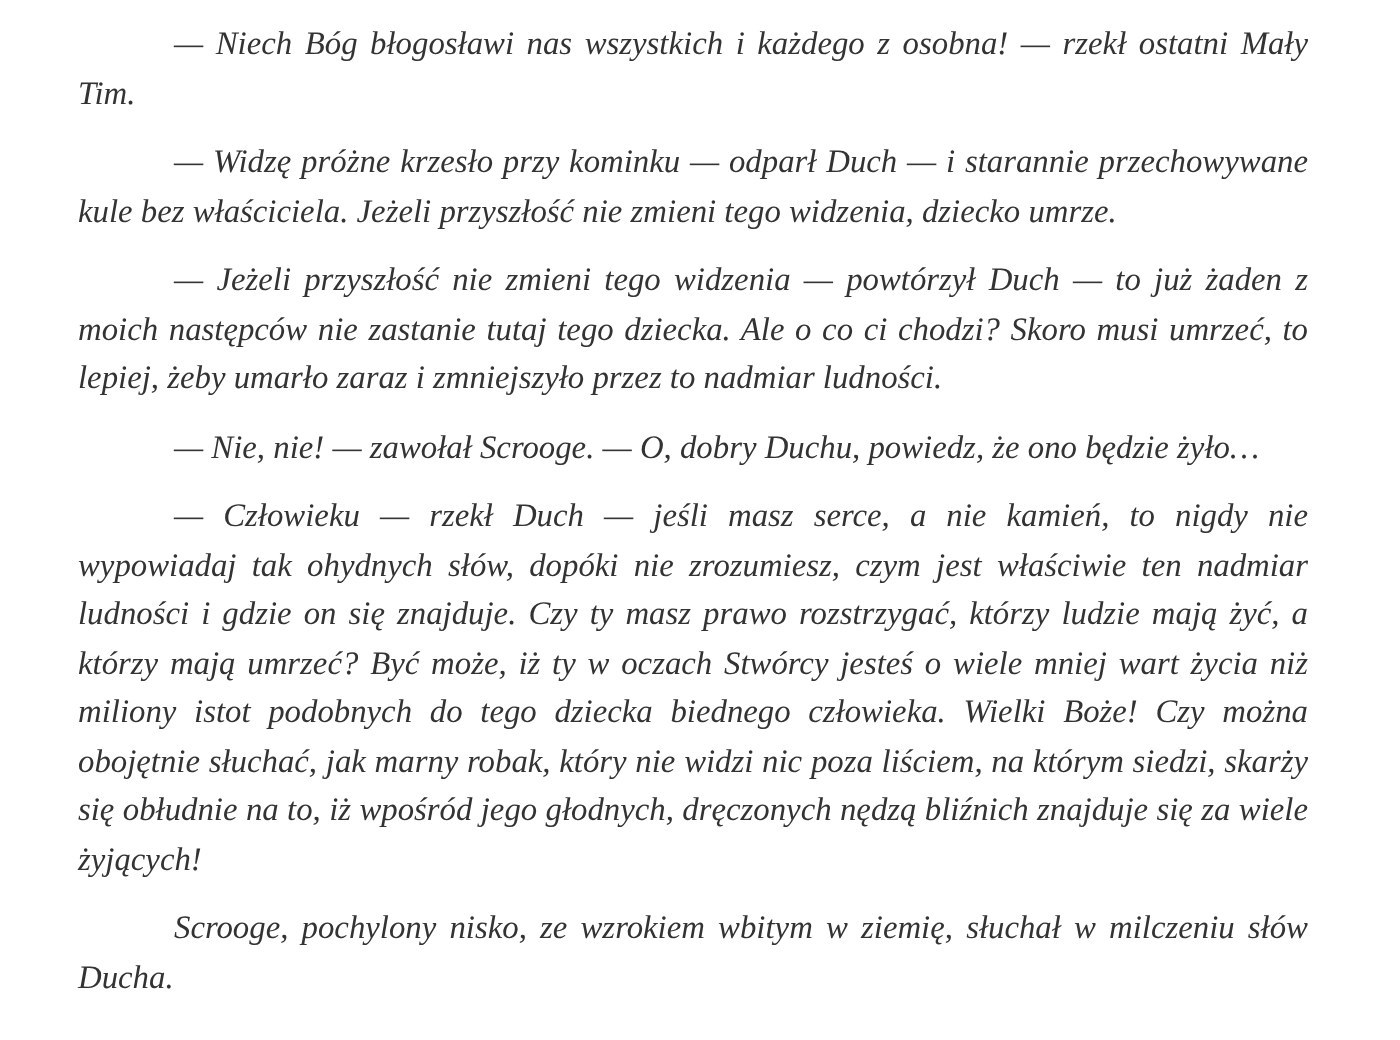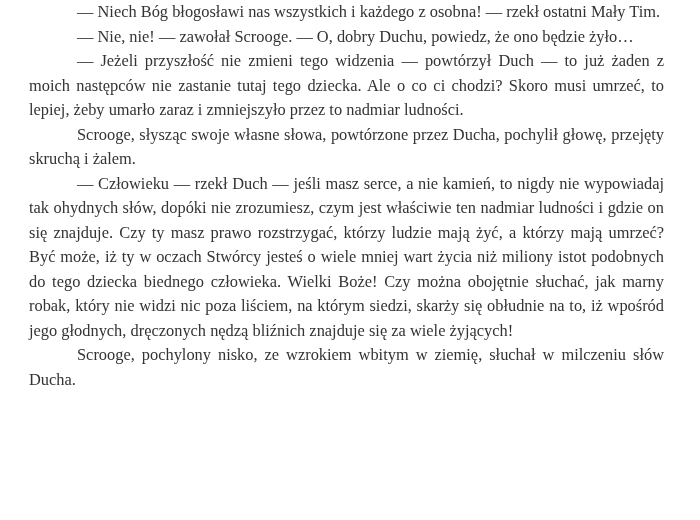--- a/index.html
+++ b/index.html
@@ -17,29 +17,30 @@
       position: absolute;
       left: 29px;
       top: 0px;
       width: 635px;
       font-family: "Liberation Serif", "DejaVu Serif", serif;
       font-size: 16.4px;
       line-height: 24.5px;
       color: #333333;
     }
     .page p {
-      margin: 0;
+      margin: 10px;
       text-indent: 48px;
       text-align: justify;
       hyphens: none;
+      font-style: italic;
     }
   </style>
 </head>
 <body>
 
 <div class="page">
   <p>— Niech Bóg błogosławi nas wszystkich i każdego z osobna! — rzekł ostatni Mały Tim.</p>
+  <p>— Widzę próżne krzesło przy kominku — odparł Duch — i starannie przechowywane kule bez właściciela. Jeżeli przyszłość nie zmieni tego widzenia, dziecko umrze.</p>
+  <p>— Jeżeli przyszłość nie zmieni tego widzenia — powtórzył Duch — to już żaden z moich następców nie zastanie tutaj tego dziecka. Ale o co ci chodzi? Skoro musi umrzeć, to lepiej, żeby umarło zaraz i zmniejszyło przez to nadmiar ludności.</p>
   <p>— Nie, nie! — zawołał Scrooge. — O, dobry Duchu, powiedz, że ono będzie żyło…</p>
-  <p>— Jeżeli przyszłość nie zmieni tego widzenia — powtórzył Duch — to już żaden z moich następców nie zastanie tutaj tego dziecka. Ale o co ci chodzi? Skoro musi umrzeć, to lepiej, żeby umarło zaraz i zmniejszyło przez to nadmiar ludności.</p>
-  <p>Scrooge, słysząc swoje własne słowa, powtórzone przez Ducha, pochylił głowę, przejęty skruchą i żalem.</p>
   <p>— Człowieku — rzekł Duch — jeśli masz serce, a nie kamień, to nigdy nie wypowiadaj tak ohydnych słów, dopóki nie zrozumiesz, czym jest właściwie ten nadmiar ludności i gdzie on się znajduje. Czy ty masz prawo rozstrzygać, którzy ludzie mają żyć, a którzy mają umrzeć? Być może, iż ty w oczach Stwórcy jesteś o wiele mniej wart życia niż miliony istot podobnych do tego dziecka biednego człowieka. Wielki Boże! Czy można obojętnie słuchać, jak marny robak, który nie widzi nic poza liściem, na którym siedzi, skarży się obłudnie na to, iż wpośród jego głodnych, dręczonych nędzą bliźnich znajduje się za wiele żyjących!</p>
   <p>Scrooge, pochylony nisko, ze wzrokiem wbitym w ziemię, słuchał w milczeniu słów Ducha.</p>
 </div>
 
 </body></html>

